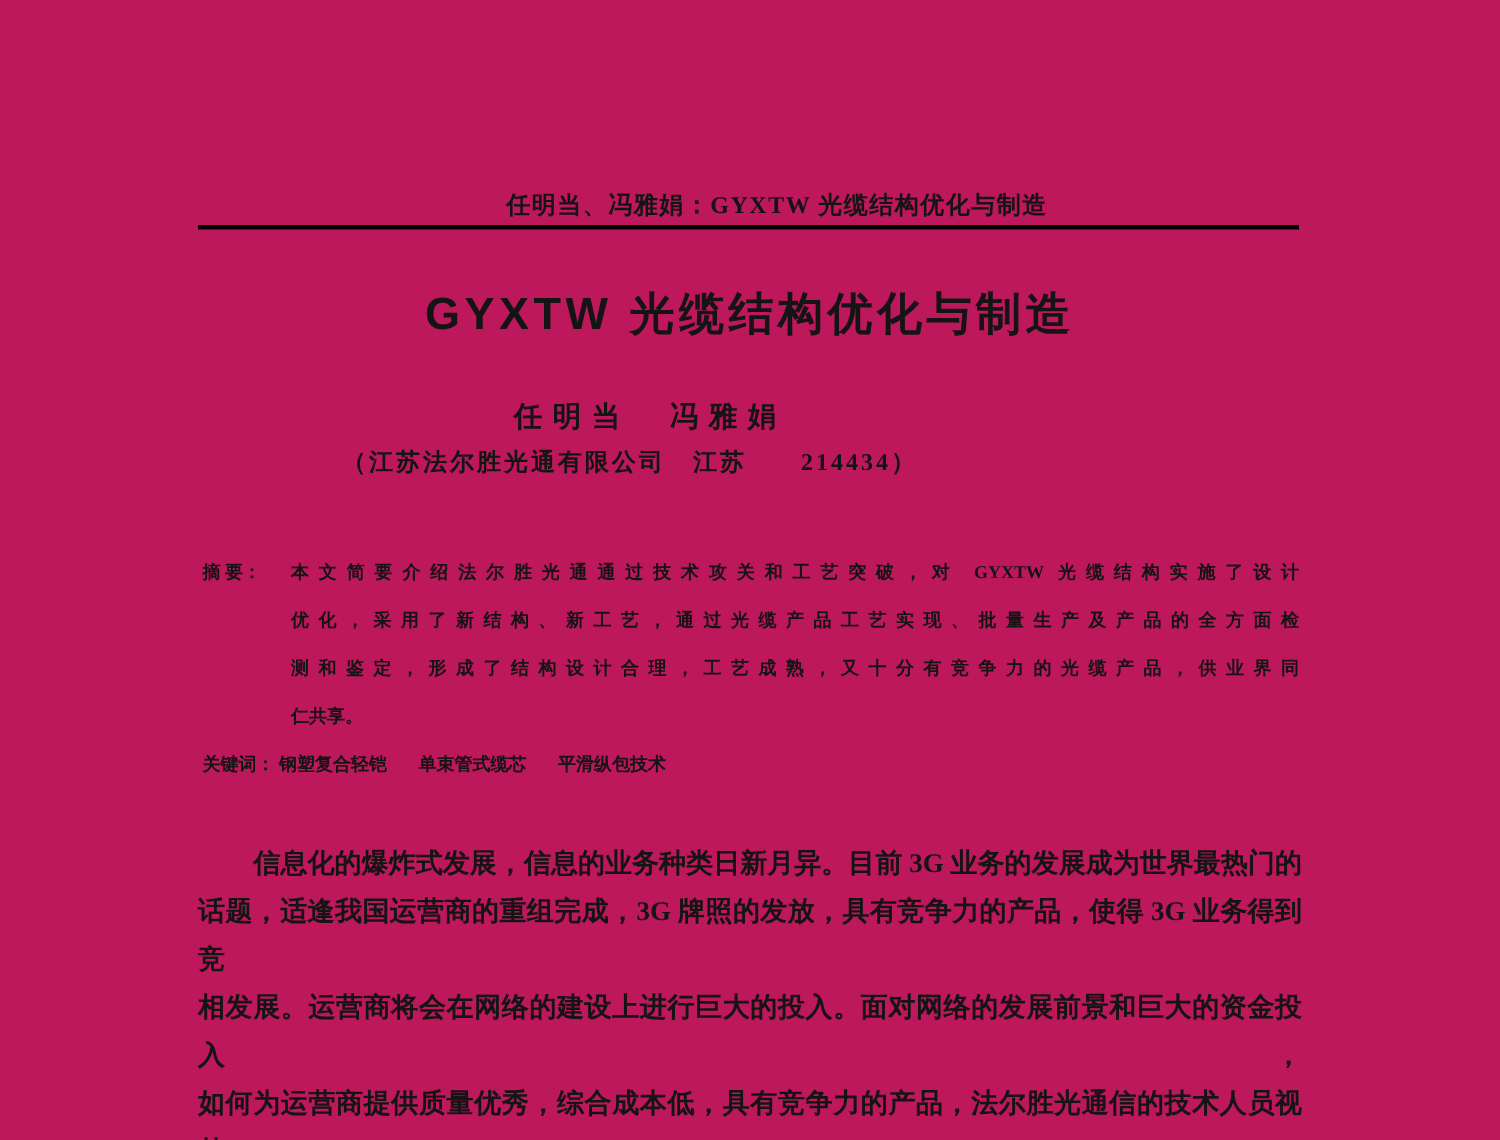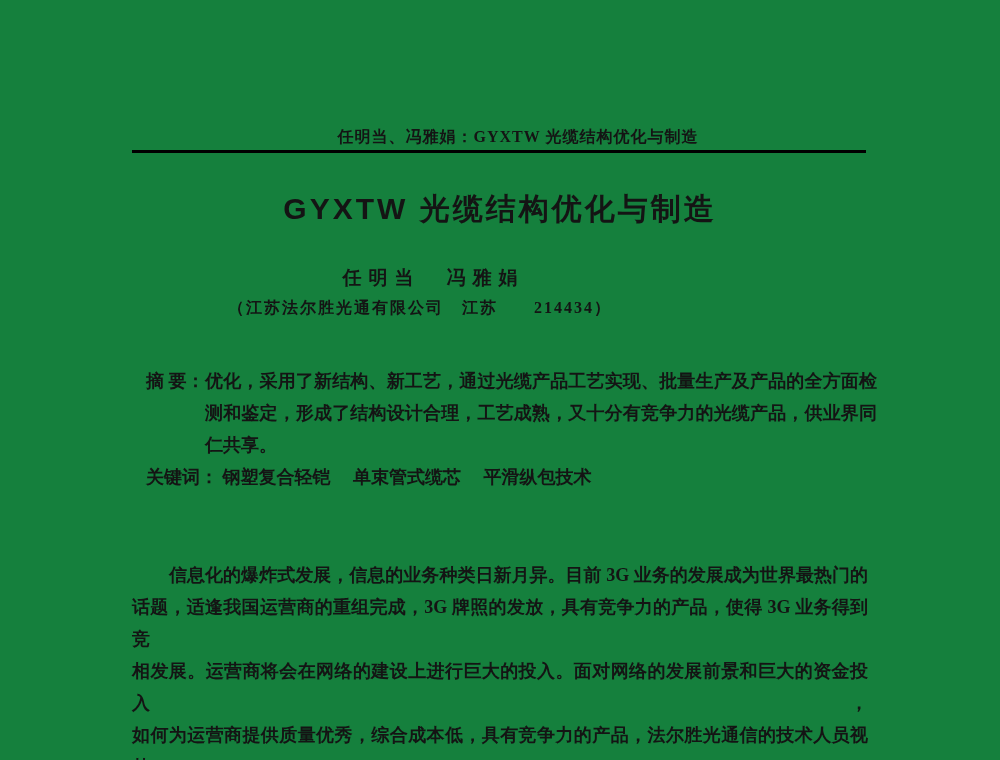--- a/index.html
+++ b/index.html
@@ -1,21 +1,21 @@
 <!DOCTYPE html>
 <html><head>
 <meta charset="utf-8">
 <style>
   html, body { margin: 0; padding: 0; background: #e8e8e8; }
   .page {
     position: relative;
     width: 1000px;
     height: 760px;
     margin: 0 auto;
-    background: #15803d;
+    background: #be185d;
     overflow: hidden;
     font-family: "Liberation Serif", serif;
     color: #141414;
   }
   .running-header {
     position: absolute;
     top: 127px; left: 0;
     width: 1000px;
     text-align: center;
     font-size: 16px;
@@ -57,23 +57,23 @@
     top: 298px; left: 0;
     width: 840px;
     text-align: center;
     font-size: 16px;
     font-weight: bold;
     letter-spacing: 2px;
     white-space: nowrap;
   }
   .abstract {
     position: absolute;
-    top: 365px; left: 146px;
+    top: 365px; left: 135px;
     width: 731px;
-    font-size: 18px;
+    font-size: 12px;
     line-height: 32px;
     font-weight: bold;
   }
   .abs-label { position: absolute; left: 0; top: 0; white-space: nowrap; }
   .abs-lines { margin-left: 59px; }
   .abs-line { text-align: justify; text-align-last: justify; white-space: nowrap; }
   .abs-line:last-of-type { text-align-last: left; }
   .keywords-row { white-space: nowrap; }
   .kw-label { font-weight: bold; margin-top: 20px; }
   .kw-term + .kw-term { margin-left: 18px; }
@@ -102,20 +102,21 @@
   <h1 class="paper-title">GYXTW 光缆结构优化与制造</h1>
 
   <div class="authors">任明当　冯雅娟</div>
 
   <div class="affiliation">（江苏法尔胜光通有限公司　江苏　　214434）</div>
 
   <section class="abstract">
     <span class="abs-label">摘 要：</span>
     <div class="abs-lines">
 
+        <div class="abs-line">本文简要介绍法尔胜光通通过技术攻关和工艺突破，对 GYXTW 光缆结构实施了设计</div>
 
         <div class="abs-line">优化，采用了新结构、新工艺，通过光缆产品工艺实现、批量生产及产品的全方面检</div>
 
         <div class="abs-line">测和鉴定，形成了结构设计合理，工艺成熟，又十分有竞争力的光缆产品，供业界同</div>
 
         <div class="abs-line">仁共享。</div>
       </div>
     <div class="keywords-row">
       <span class="kw-label">关键词：</span>
       <span class="kw-terms">

